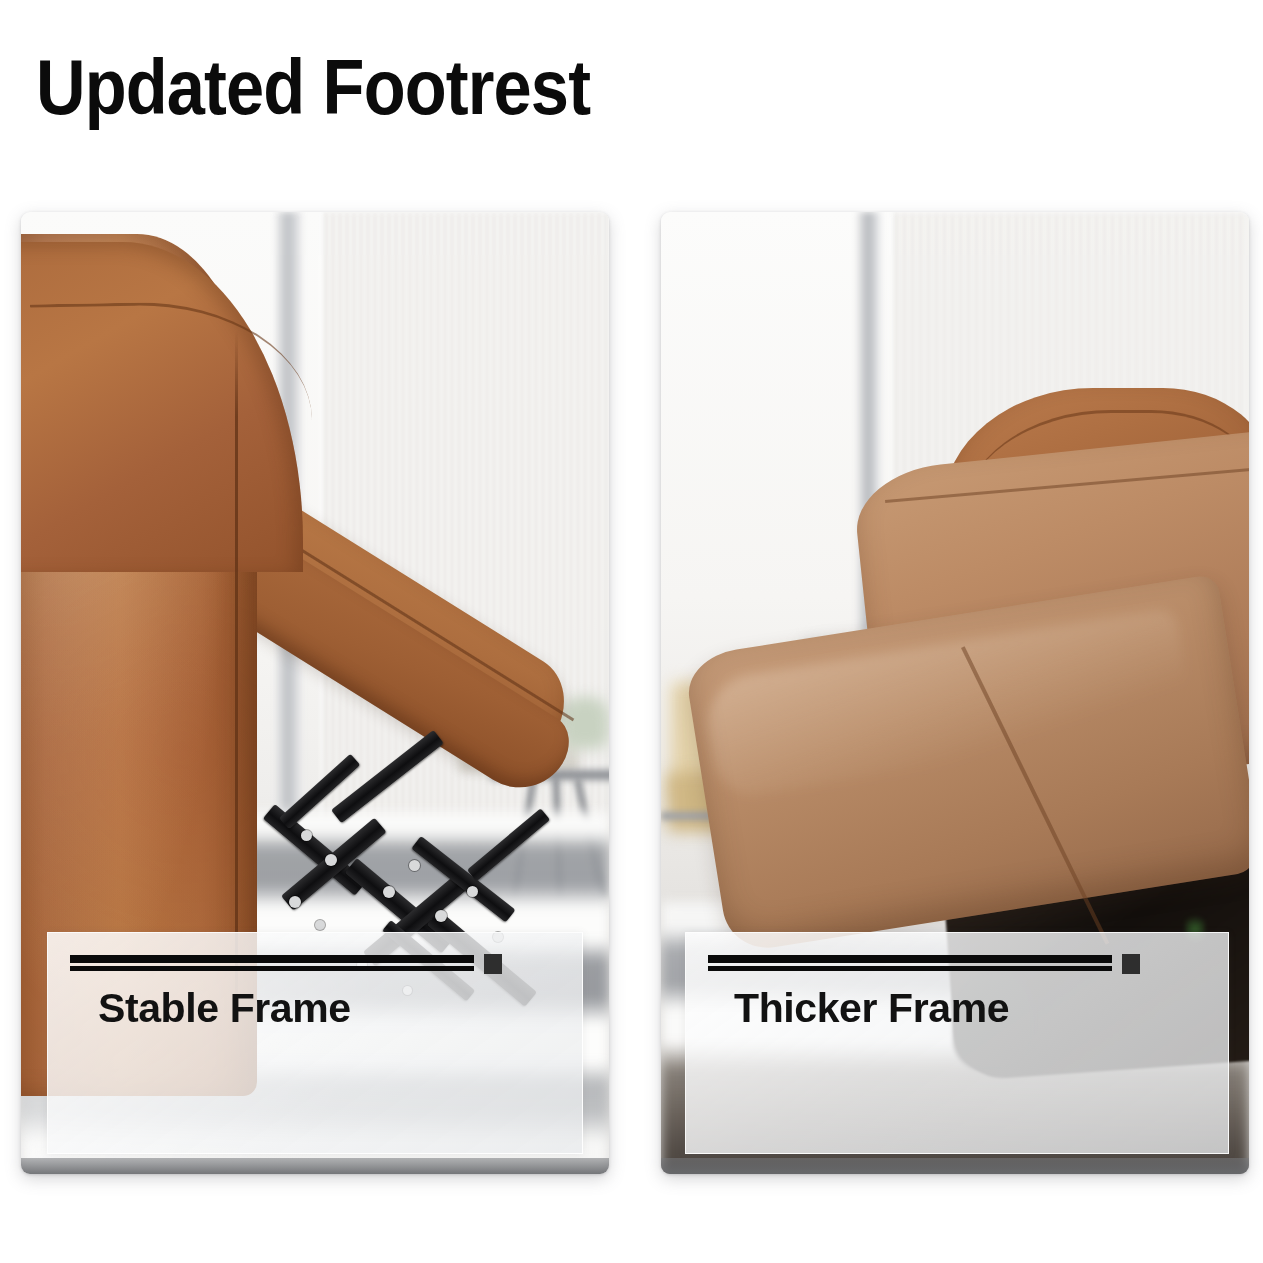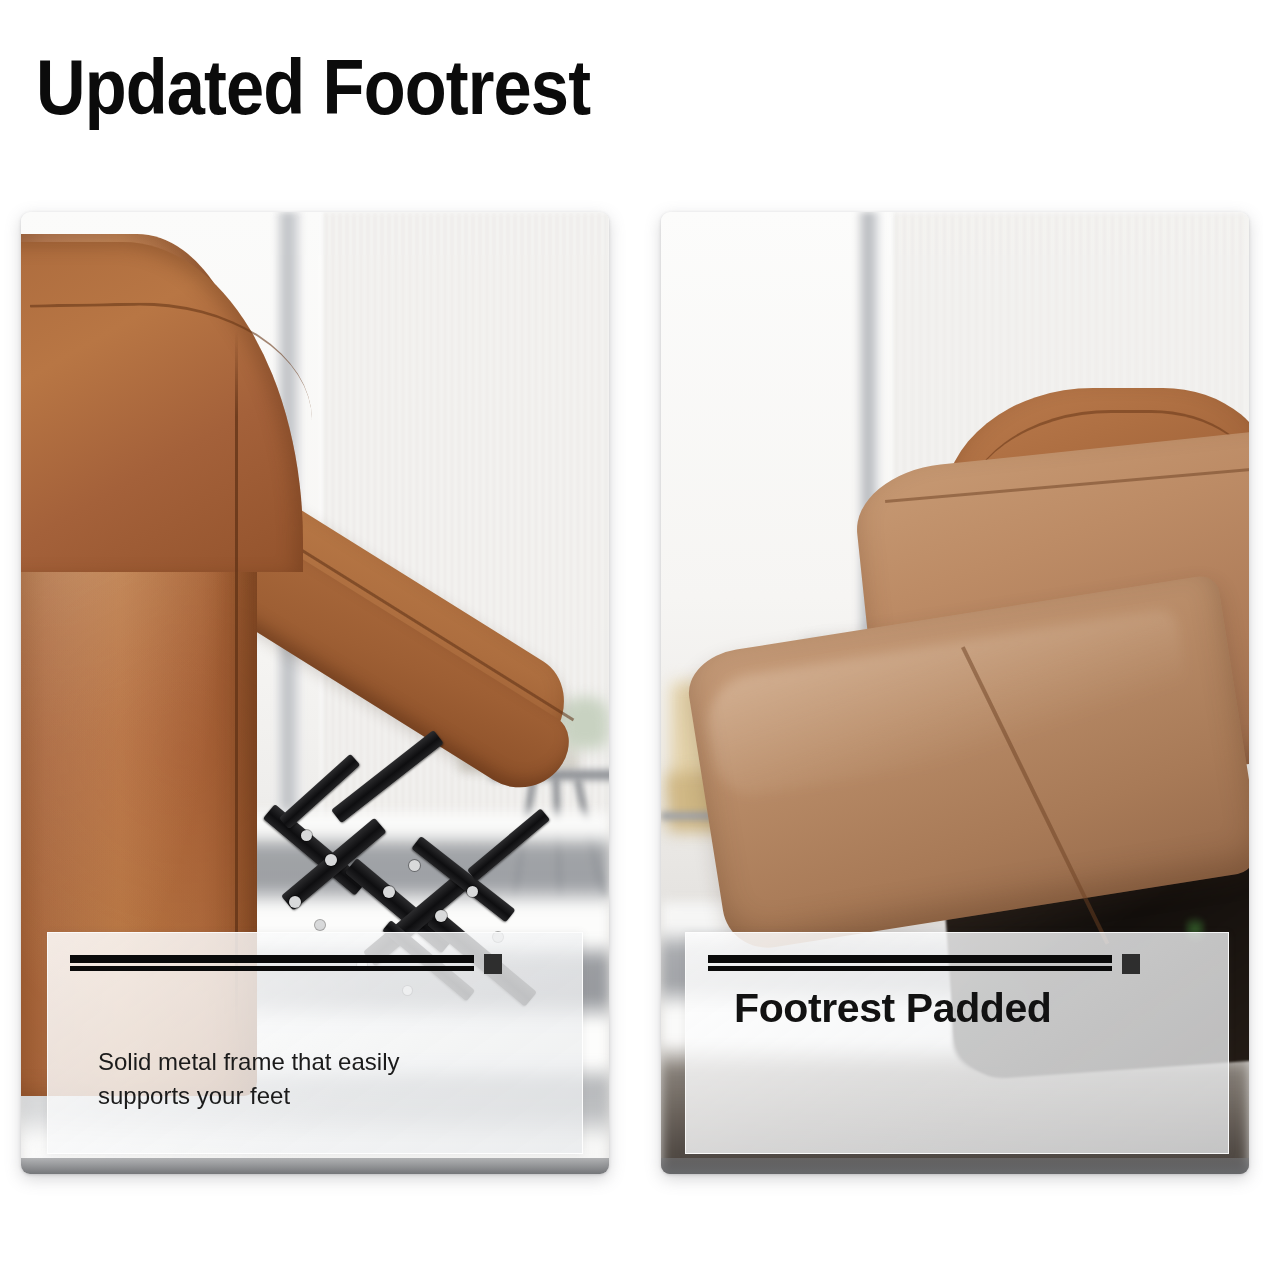--- a/index.html
+++ b/index.html
@@ -435,22 +435,21 @@
         <div class="l-headseam"></div>
         <div class="l-seam"></div>
       </div>
 
       <div class="caption">
         <div class="cap-bars">
           <div class="bar-a"></div>
           <div class="bar-b"></div>
           <div class="bar-sq"></div>
         </div>
-        <div class="cap-body">Solid metal frame that easily
-supports your feet</div>
+        <div class="cap-title">Stable Frame</div>
       </div>
       <div class="bot-band"></div>
     </div>
 
     <div class="panel right">
       <div class="scene">
         <div class="r-bg"></div>
         <div class="r-curtain"></div>
         <div class="r-mullion"></div>
 
@@ -475,19 +474,19 @@
         <div class="r-foothl"></div>
         <div class="r-footcrease"></div>
       </div>
 
       <div class="caption">
         <div class="cap-bars">
           <div class="bar-a"></div>
           <div class="bar-b"></div>
           <div class="bar-sq"></div>
         </div>
-        <div class="cap-title">Footrest Padded</div>
+        <div class="cap-title">Thicker Frame</div>
       </div>
       <div class="bot-band"></div>
     </div>
 
   </div>
 </div>
 
 </body></html>

